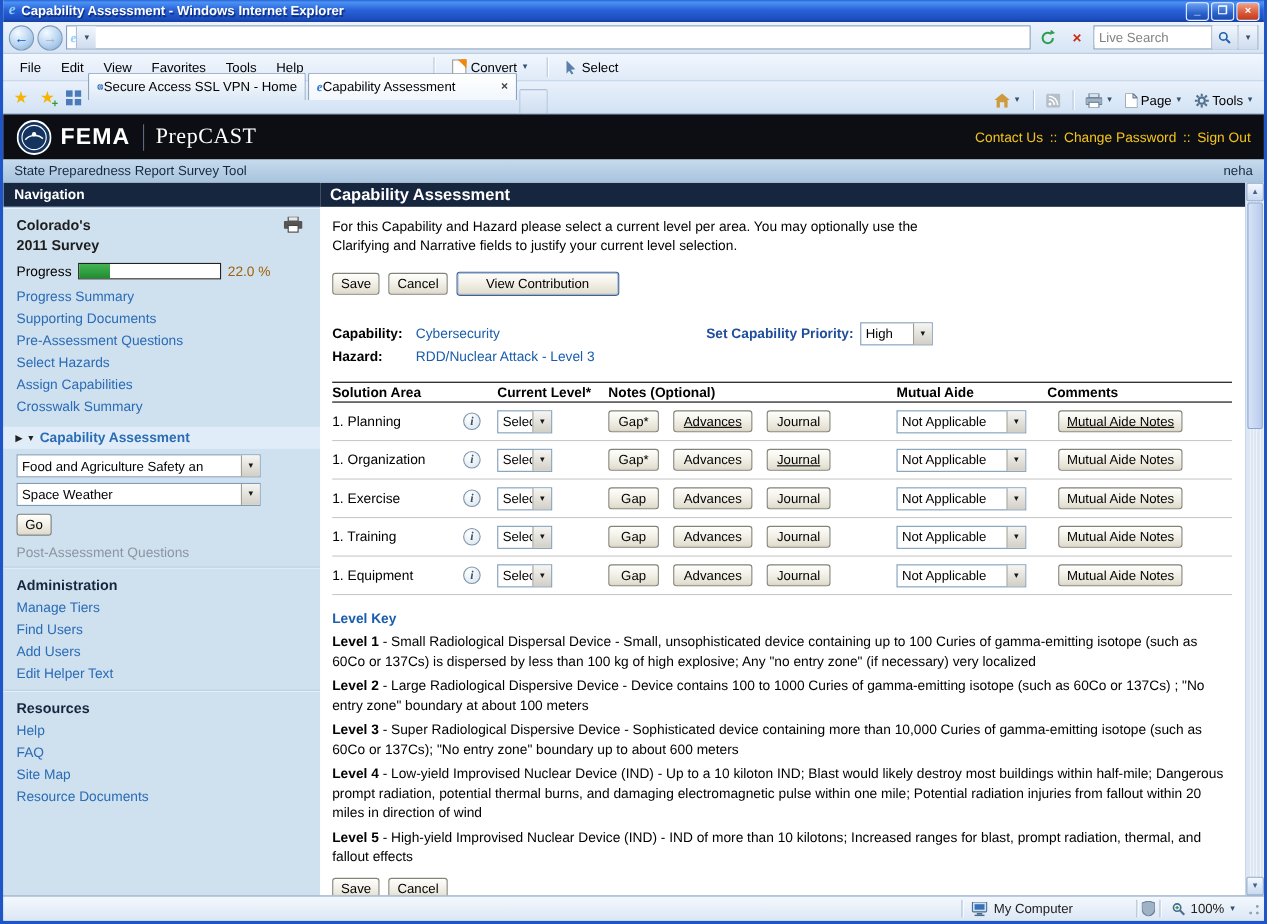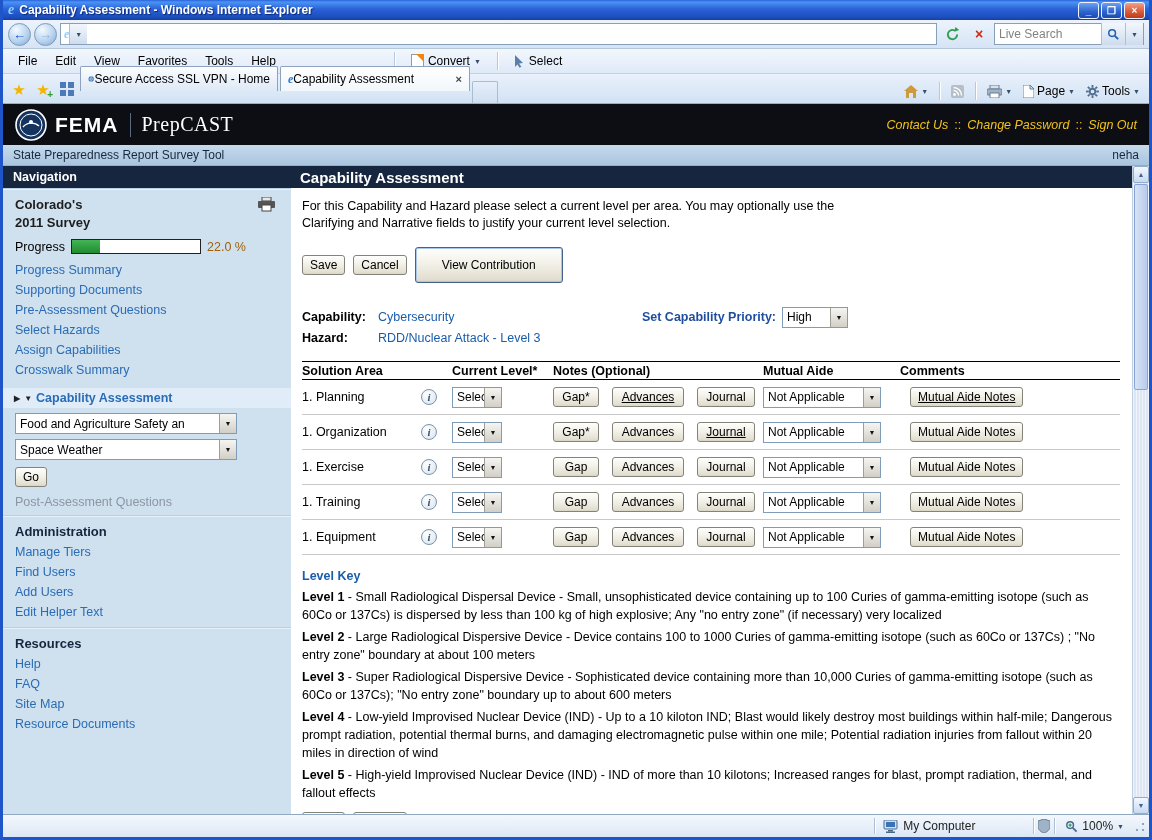--- a/index.html
+++ b/index.html
@@ -67,21 +67,21 @@
     background:linear-gradient(180deg,#e6eefa,#d0dff0);margin-left:1px;cursor:pointer;}
   .tab-right{margin-left:auto;display:flex;align-items:center;gap:1px;padding-bottom:2px;}
   .tr-item{display:flex;align-items:center;gap:3px;padding:3px 5px;border-radius:2px;cursor:pointer;font-size:12px;color:#1c3least;}
 
   
   .fema{height:41px;flex:0 0 auto;background:#0c0e13;display:flex;align-items:center;padding:0 12px;color:#fff;}
   .fema-word{font-size:21px;font-weight:bold;letter-spacing:1px;margin-left:8px;}
   .brand-sep{width:1px;height:24px;background:#5a6a80;margin:0 11px;}
   .prepcast{font-family:"Liberation Serif",serif;font-size:20px;letter-spacing:0.5px;}
   .fema-links{margin-left:auto;font-size:12.5px;color:#f2c21c;display:flex;gap:6px;align-items:center;}
-  .fema-links a{color:#f2c21c;text-decoration:none;cursor:pointer;font-style:italic;}
+  .fema-links a{color:#f2c21c;text-decoration:none;cursor:pointer;}
 
   
   .subheader{height:21px;flex:0 0 auto;display:flex;align-items:center;justify-content:space-between;padding:0 10px;
     background:linear-gradient(180deg,#c6daec,#a9c5df);border-bottom:1px solid #8fb0cc;color:#17293f;font-size:12px;}
 
   
   .bodyrow{flex:1;min-height:0;display:flex;}
   .sidebar{width:288px;flex:0 0 auto;background:#cfe0ef;display:flex;flex-direction:column;font-size:12.5px;overflow:hidden;}
   .dark-head{height:22px;flex:0 0 auto;background:#16263f;color:#fff;display:flex;align-items:center;padding-left:10px;font-weight:bold;}
   .side-sect{padding:6px 12px 5px;}
@@ -109,34 +109,34 @@
   
   .content{flex:1;min-width:0;background:#fff;display:flex;flex-direction:column;overflow:hidden;}
   .content-head{height:22px;flex:0 0 auto;background:#16263f;color:#fff;font-weight:bold;font-size:15px;
     display:flex;align-items:center;padding-left:9px;}
   .content-body{flex:1;padding:7px 12px 0 11px;font-size:12.5px;overflow:hidden;}
   .intro{line-height:17px;margin:3px 0 15px;}
   .btn{font:12px "Liberation Sans",sans-serif;color:#000;height:20px;padding:0 7px;cursor:pointer;
     background:linear-gradient(180deg,#fefefc 0%,#f3f1e8 45%,#e3dfd1 90%,#d9d5c5 100%);
     border:1px solid #83837a;border-radius:3px;box-shadow:inset 0 1px 0 #fff;white-space:nowrap;}
   .btn.u{text-decoration:underline;}
-  .btn-default{height:36px;padding:0 26px;border-color:#44628c;box-shadow:inset 0 0 0 1px #aac6e8,inset 0 1px 0 #fff;}
+  .btn-default{height:22px;padding:0 26px;border-color:#44628c;box-shadow:inset 0 0 0 1px #aac6e8,inset 0 1px 0 #fff;}
   .btnrow{display:flex;align-items:center;gap:8px;margin-bottom:24px;}
   .cap-line{display:flex;align-items:center;line-height:19px;margin-bottom:1px;}
   .cap-lab{font-weight:bold;width:76px;flex:0 0 auto;}
   .blue-link{color:#1a5dab;cursor:pointer;text-decoration:none;}
   .prio{margin-left:auto;margin-right:272px;display:flex;align-items:center;gap:6px;}
   .prio-lab{font-weight:bold;color:#1f4e9c;white-space:nowrap;}
   .tbl{margin-top:13px;}
   .thead{display:flex;align-items:center;height:19px;font-weight:bold;border-top:1px solid #000;border-bottom:1px solid #000;}
   .trow{display:flex;align-items:center;height:35px;border-bottom:1px solid #c9c9c9;}
   .c-area{width:119px;flex:0 0 auto;}
   .c-info{width:31px;flex:0 0 auto;}
   .c-level{width:101px;flex:0 0 auto;}
-  .c-notes{width:210px;flex:0 0 auto;display:flex;align-items:center;gap:13px;}
+  .c-notes{width:262px;flex:0 0 auto;display:flex;align-items:center;gap:13px;}
   .c-mutual{width:137px;flex:0 0 auto;}
   .c-comments{flex:1;}
   .trow .c-comments{padding-left:10px;}
   .gap-b{width:46px;flex:0 0 auto;text-align:center;padding:0;}
   .adv-b{width:72px;flex:0 0 auto;text-align:center;padding:0;}
   .jrn-b{width:58px;flex:0 0 auto;text-align:center;padding:0;}
   .info-i{width:16px;height:16px;border-radius:50%;border:1px solid #7a94ac;display:inline-flex;align-items:center;justify-content:center;
     background:radial-gradient(circle at 35% 30%,#ffffff,#d8e2ec);font:italic bold 11px "Liberation Serif",serif;color:#37536e;cursor:pointer;}
   .levelkey{margin-top:14px;}
   .lk-title{font-weight:bold;color:#1a5dab;margin-bottom:5px;}

